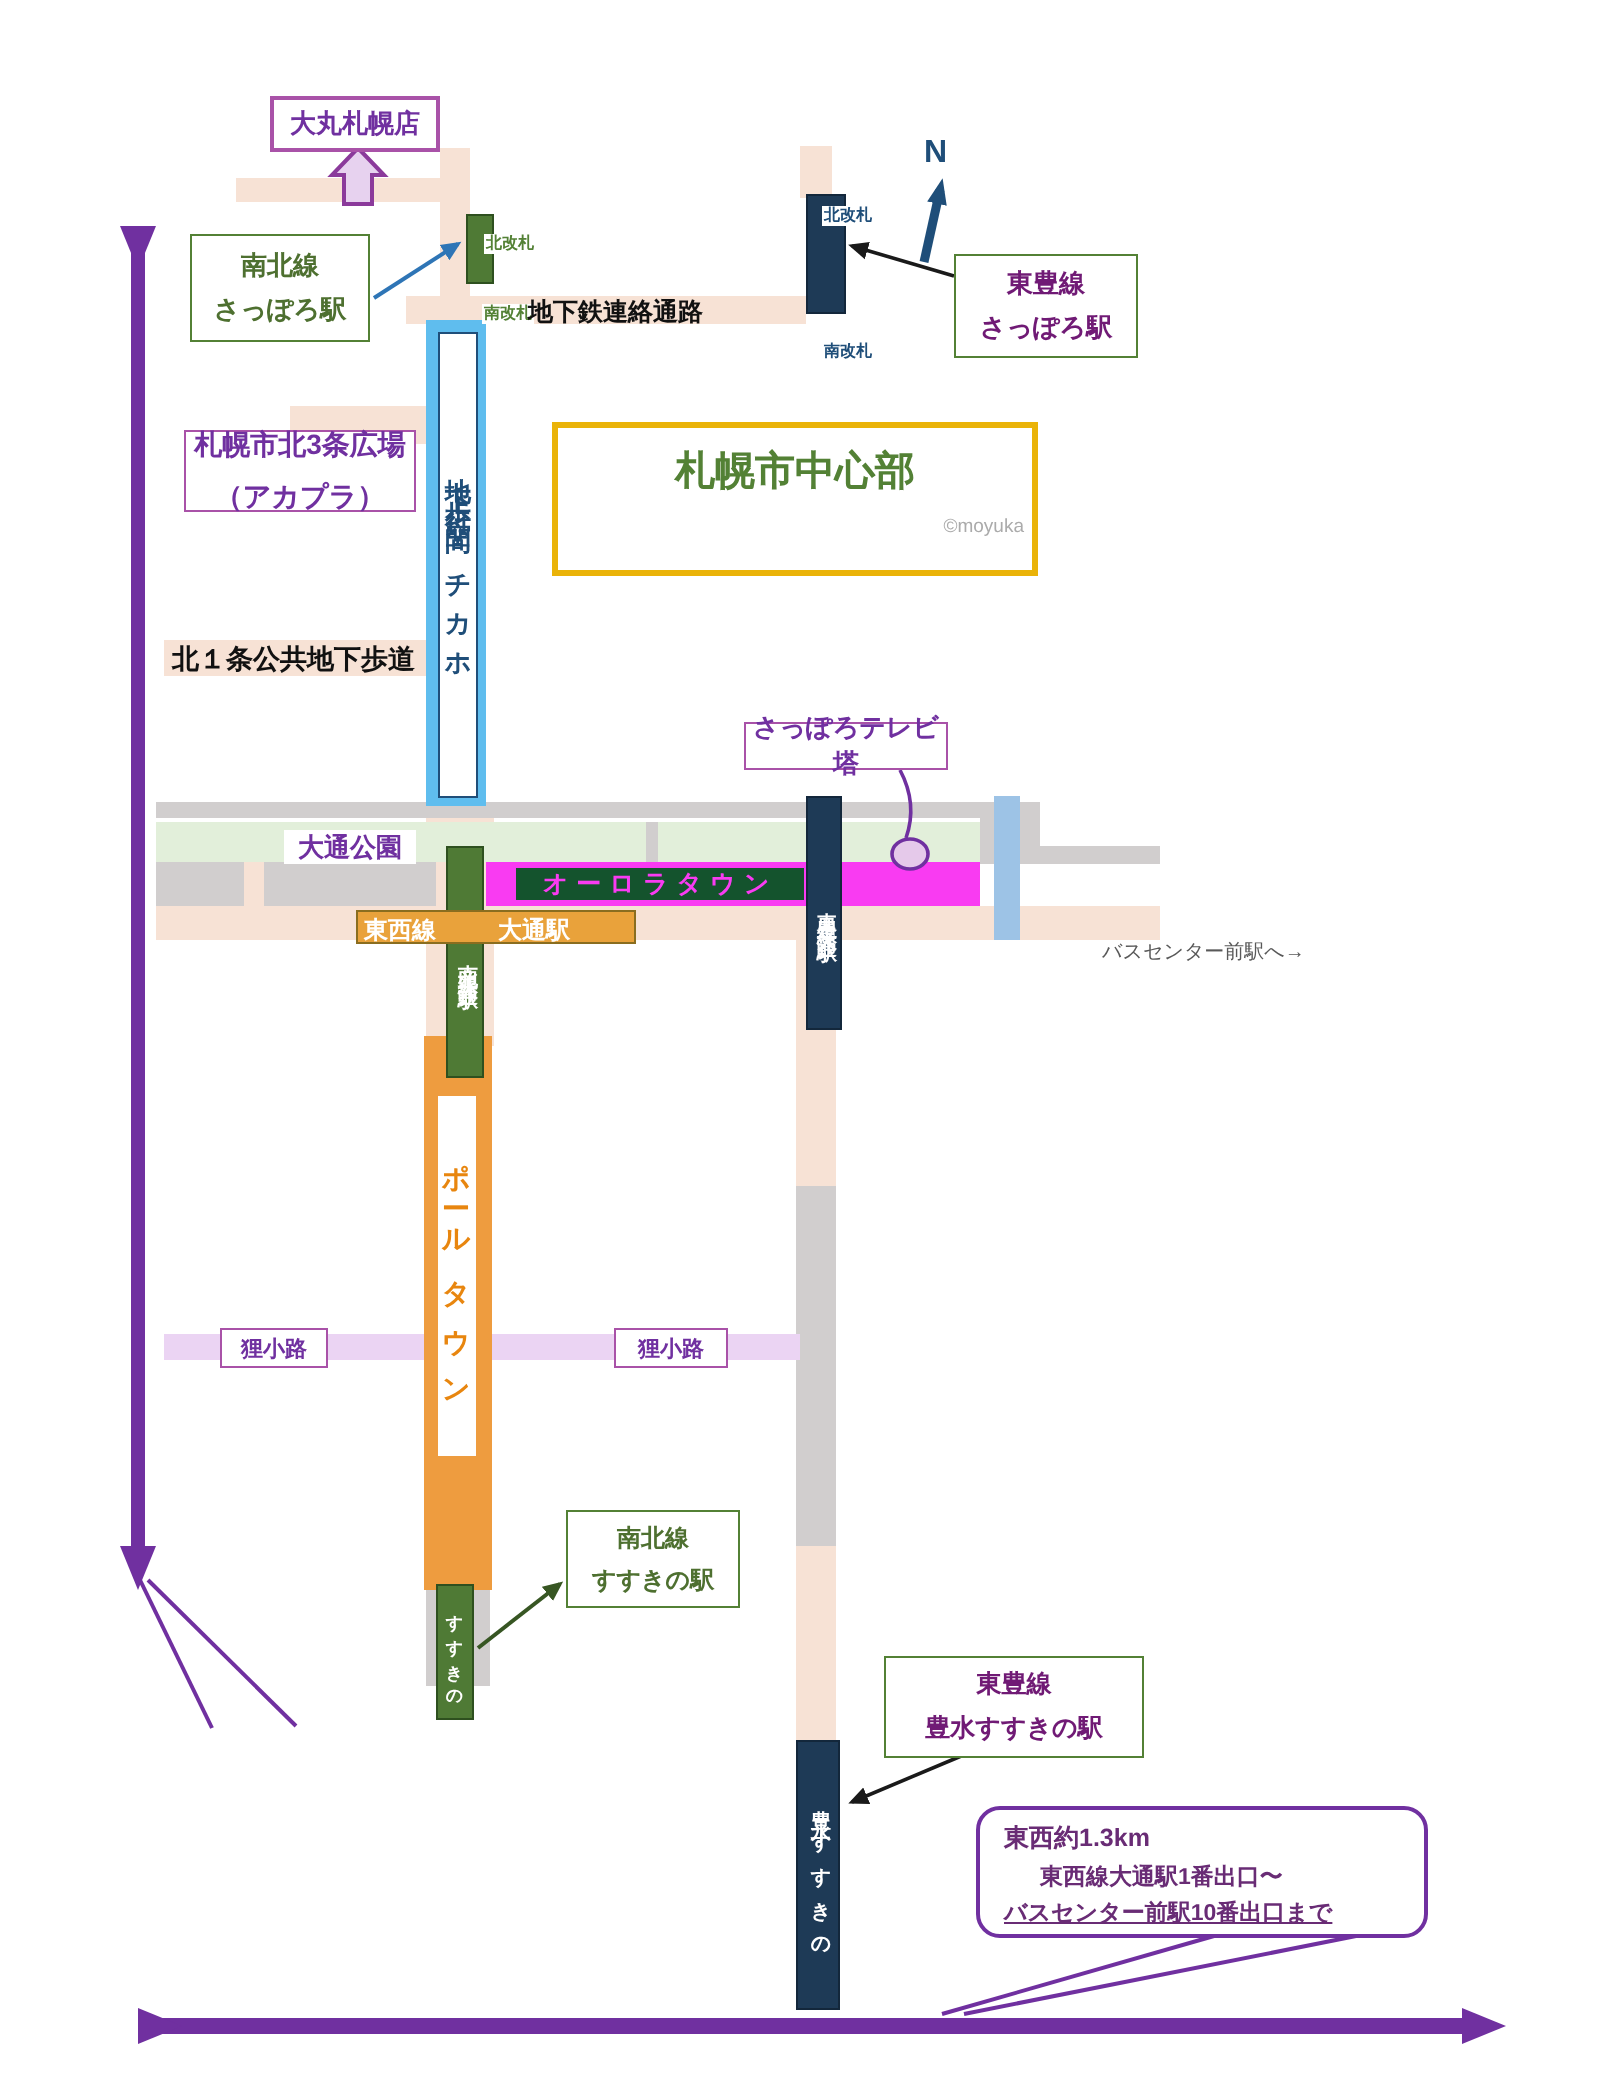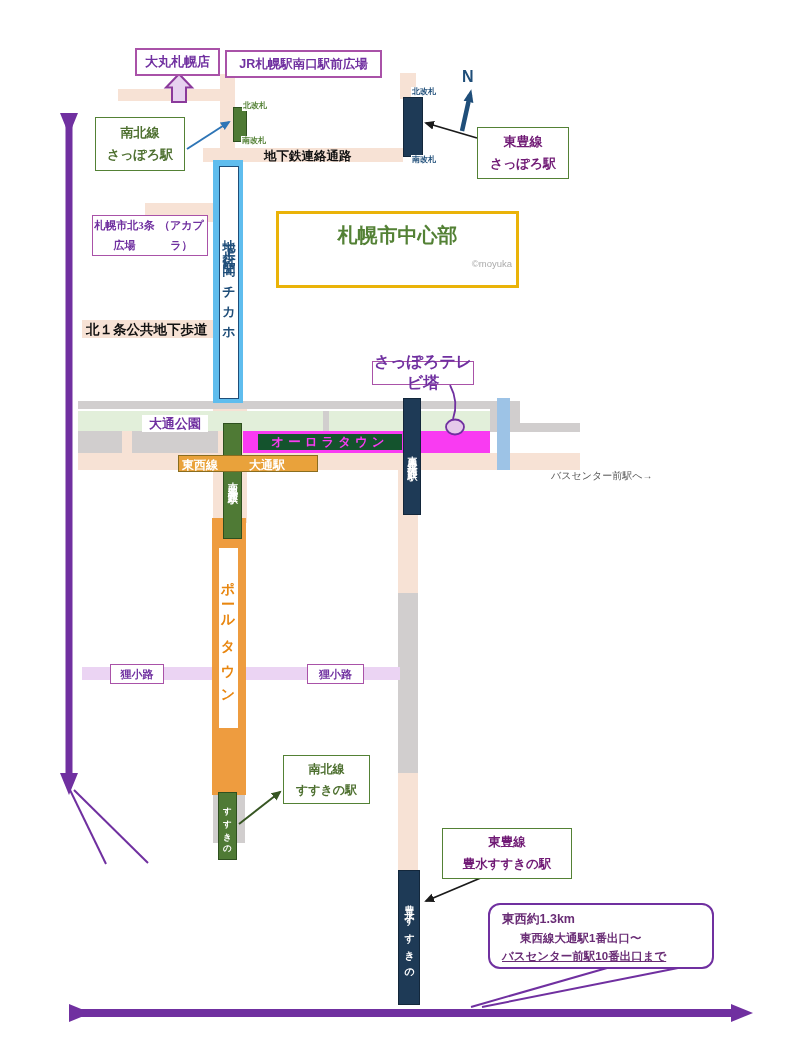--- a/index.html
+++ b/index.html
@@ -17,21 +17,21 @@
   .bar-green{background:#4F7A35;border:1px solid #2E501F;}
   .bar-navy{background:#1E3A56;border:1px solid #13273B;}
   .vtext{writing-mode:vertical-rl;text-orientation:upright;font-weight:bold;color:#fff;line-height:1;}
   
   .plabel{position:absolute;background:#fff;border:2px solid #A952A8;color:#7030A0;font-weight:bold;
           display:flex;align-items:center;justify-content:center;text-align:center;}
   .glabel{position:absolute;background:#fff;border:1.5px solid #538135;display:flex;flex-direction:column;
           align-items:center;justify-content:center;text-align:center;font-weight:bold;}
   .glabel .green{color:#4E7030;}
   .glabel .navy{color:#701a75;}
-  .gatelabel{position:absolute;background:#fff;font-size:8px;font-weight:bold;line-height:1;padding:1px 1px;}
+  .gatelabel{position:absolute;background:#fff;font-size:8px;font-weight:bold;line-height:1;padding:1px 1px;margin-top:16px;}
   .callout{position:absolute;background:#fff;border:2.5px solid #7030A0;border-radius:12px;
            color:#692C75;font-weight:bold;padding:8px 10px 6px 12px;box-sizing:border-box;}
   .callout .l1{font-size:13.5px;}
   .callout .l2,.callout .l3{font-size:12px;margin-top:4px;}
   .callout .ind1{margin-left:18px;} .callout .ind2{text-decoration:underline;}
   svg{position:absolute;left:0;top:0;pointer-events:none;}
 </style>
 </head>
 <body>
 
@@ -138,59 +138,56 @@
 
     <line x1="70" y1="790" x2="106" y2="864" stroke="#7030A0" stroke-width="2"></line>
     <line x1="74" y1="790" x2="148" y2="863" stroke="#7030A0" stroke-width="2"></line>
     <line x1="607" y1="968" x2="471" y2="1007" stroke="#7030A0" stroke-width="2"></line>
     <line x1="678" y1="968" x2="482" y2="1007" stroke="#7030A0" stroke-width="2"></line>
   </svg>
 
   <div class="plabel" style="left:135px;top:48px;width:81px;height:24px;font-size:13px;">
     <span>大丸札幌店</span>
   </div>
-  <div class="plabel" style="left:225px;top:50px;width:153px;height:24px;font-size:12.5px;">
-    <span>JR札幌駅南口駅前広場</span>
-  </div>
 
   <div class="abs" style="left:462px;top:68px;color:#1F4E79;font-weight:bold;font-size:16px;">N</div>
 
   <div class="gatelabel" style="left:242px;top:101px;color:#538135;">北改札</div>
   <div class="gatelabel" style="left:241px;top:136px;color:#538135;">南改札</div>
   <div class="gatelabel" style="left:411px;top:87px;color:#1F4E79;">北改札</div>
   <div class="gatelabel" style="left:411px;top:155px;color:#1F4E79;">南改札</div>
 
   <div class="abs" style="left:264px;top:148px;color:#111;font-weight:bold;font-size:12.5px;">地下鉄連絡通路</div>
 
   <div class="glabel" style="left:95px;top:117px;width:88px;height:52px;font-size:13px;line-height:1.7;">
     <span class="green">南北線</span>
     <span class="green">さっぽろ駅</span>
   </div>
   <div class="glabel" style="left:477px;top:127px;width:90px;height:50px;font-size:13px;line-height:1.7;">
     <span class="navy">東豊線</span>
     <span class="navy">さっぽろ駅</span>
   </div>
 
-  <div class="plabel" style="left:92px;top:215px;width:114px;height:39px;font-size:11px;flex-direction:row;line-height:1.8;border-width:1.5px;font-family:Liberation Serif, serif;">
+  <div class="plabel" style="left:92px;top:215px;width:114px;height:39px;font-size:14px;flex-direction:column;line-height:1.8;border-width:1.5px;">
     <span>札幌市北3条広場</span>
     <span>（アカプラ）</span>
   </div>
 
   <div class="abs" style="left:276px;top:211px;width:243px;height:77px;background:#fff;border:3px solid #eab308;box-sizing:border-box;text-align:center;">
     <div style="color:#538135;font-weight:bold;font-size:20px;margin-top:8px;">札幌市中心部</div>
     <div style="position:absolute;right:4px;bottom:16px;color:#ABABAB;font-size:9.5px;font-weight:normal;">©moyuka</div>
   </div>
 
   <div class="abs" style="left:86px;top:321px;color:#111;font-weight:bold;font-size:13.5px;">北１条公共地下歩道</div>
 
   <div class="abs" style="left:142px;top:415px;width:66px;height:17px;background:#fff;display:flex;align-items:center;justify-content:center;">
     <span style="color:#7030A0;font-weight:bold;font-size:13px;">大通公園</span>
   </div>
 
-  <div class="plabel" style="left:372px;top:361px;width:100px;height:22px;font-size:16px;border-width:1.5px;justify-content:flex-end;">
+  <div class="plabel" style="left:372px;top:361px;width:100px;height:22px;font-size:13px;border-width:1.5px;justify-content:flex-end;">
     <span>さっぽろテレビ塔</span>
   </div>
 
   <div class="abs" style="left:258px;top:434px;width:144px;height:16px;background:#14532d;display:flex;align-items:center;justify-content:center;">
     <span style="color:#F93BF2;font-weight:bold;font-size:12.5px;letter-spacing:4px;">オーロラタウン</span>
   </div>
 
   <div class="abs" style="left:527px;top:469px;color:#595959;font-size:10px;margin-left:24px;">バスセンター前駅へ→</div>
 
   <div class="plabel" style="left:110px;top:664px;width:52px;height:18px;font-size:11px;border-width:1.5px;">

